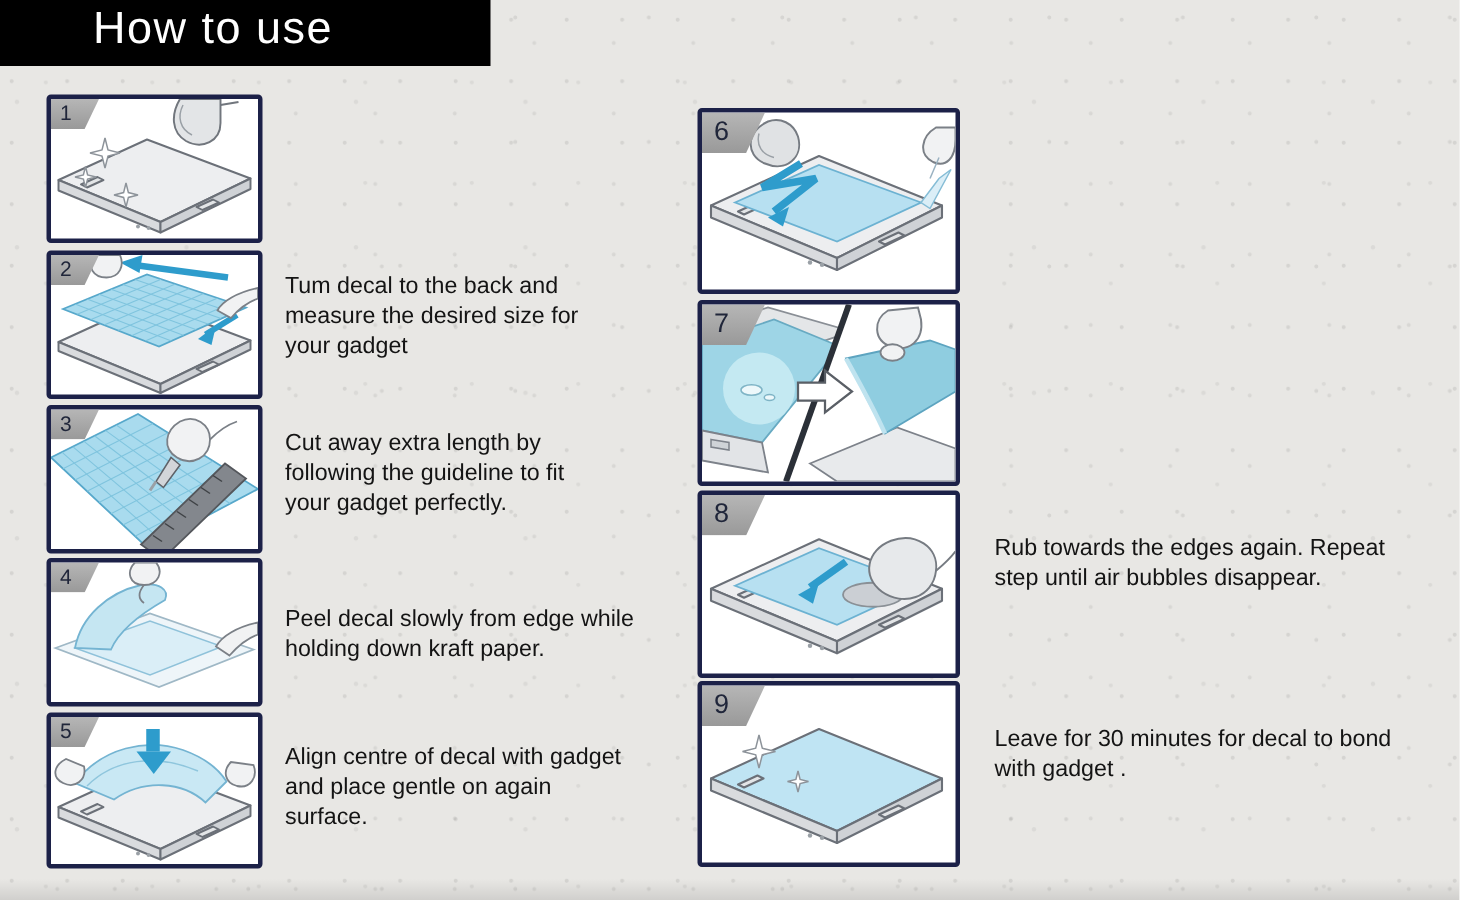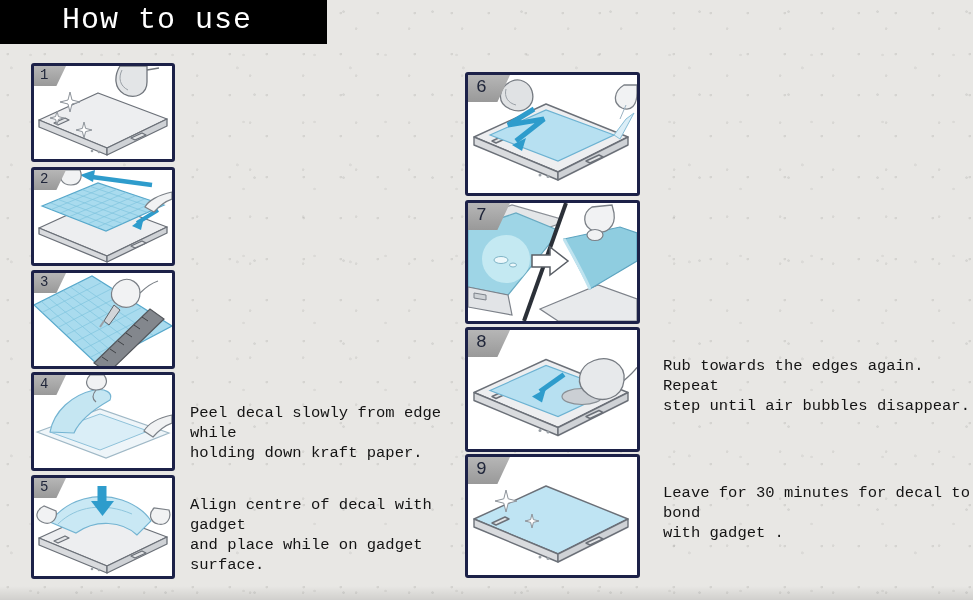--- a/index.html
+++ b/index.html
@@ -1,18 +1,18 @@
 <!DOCTYPE html>
 <html><head>
 <meta charset="utf-8">
 <style>
   html,body{margin:0;padding:0;}
   .page{
     position:relative;width:973px;height:600px;overflow:hidden;
-    font-family:Liberation Mono, monospace;
+    font-family:Liberation Sans, sans-serif;
     background-color:#e8e7e4;
     background-image:
       radial-gradient(circle at 21% 32%, rgba(110,110,108,.16) 1px, transparent 1.6px),
       radial-gradient(circle at 72% 61%, rgba(110,110,108,.13) 1px, transparent 1.6px),
       radial-gradient(circle at 43% 82%, rgba(110,110,108,.11) 1px, transparent 1.6px),
       radial-gradient(circle at 86% 14%, rgba(110,110,108,.15) 1px, transparent 1.6px),
       radial-gradient(circle at 10% 70%, rgba(160,160,158,.18) 1.2px, transparent 1.8px);
     background-size:37px 41px,53px 47px,71px 67px,89px 83px,113px 97px;
   }
   .page::after{content:"";position:absolute;left:0;right:0;bottom:0;height:14px;
@@ -94,20 +94,23 @@
         <line x1="118" y1="15" x2="58" y2="7" stroke="#2e9ccc" stroke-width="4.5"></line>
         <polygon points="46,5 61,0 59,12"></polygon>
         <line x1="124" y1="40" x2="103" y2="53" stroke="#2e9ccc" stroke-width="4"></line>
         <polygon points="98,56 110,47 107,60"></polygon>
       </g>
       <path d="M28,0 C24,8 28,15 37,15 C46,15 49,7 46,0 Z" fill="#f1f2f3" stroke="#7b8087" stroke-width="1.2"></path>
       <path d="M138,22 C124,25 114,31 111,37 L120,42 C126,35 132,31 138,29 Z" fill="#f1f2f3" stroke="#7b8087" stroke-width="1.2"></path>
     </svg>
     <div class="badge">2</div>
   </div>
+  <div class="step-text" style="left:190px;top:181px;width:268px">Tum decal to the back and
+measure the desired size for
+your gadget</div>
 
   <div class="panel" style="left:31px;top:270px;width:144px;height:99px">
     <svg viewBox="0 0 138 93">
       <defs>
           <clipPath id="cg3">
             <polygon points="0,32 58,3 138,53 64,92"></polygon>
           </clipPath>
         </defs>
       <polygon points="0,32 58,3 138,53 64,92" fill="#a9dbee" stroke="#57a8cb" stroke-width="1.2"></polygon>
       <g clip-path="url(#cg3)" stroke="#7fc4de" stroke-width="0.7">
@@ -134,20 +137,23 @@
         <line x1="100" y1="52" x2="106" y2="56"></line>
           <line x1="108" y1="44" x2="114" y2="48"></line>
       </g>
       <polygon points="80,32 70,48 75,52 86,37" fill="#d2d5d9" stroke="#5e6268" stroke-width="1"></polygon>
       <line x1="70" y1="48" x2="66" y2="54" stroke="#9aa0a6" stroke-width="2"></line>
       <path d="M86,8 C76,14 74,26 84,32 C94,38 106,32 106,20 C106,10 96,3 86,8 Z" fill="#f1f2f3" stroke="#7b8087" stroke-width="1.2"></path>
       <path d="M106,20 C112,14 118,10 124,8" fill="none" stroke="#7b8087" stroke-width="1.2"></path>
     </svg>
     <div class="badge">3</div>
   </div>
+  <div class="step-text" style="left:190px;top:286px;width:268px">Cut away extra length by
+following  the guideline to fit
+your gadget perfectly.</div>
 
   <div class="panel" style="left:31px;top:372px;width:144px;height:99px">
     <svg viewBox="0 0 138 93">
       <polygon points="3,57 66,34 135,58 72,83" fill="#eef5f9" stroke="#9fb8c6" stroke-width="1.2"></polygon>
       <polygon points="16,57 66,39 114,56 66,75" fill="#daeef7" stroke="#8fc2da" stroke-width="1"></polygon>
       <path d="M16,57 C20,36 38,20 60,15 C72,13 79,18 76,25 C62,33 46,44 40,58 Z" fill="#c5e6f2" stroke="#74b4d2" stroke-width="1.2"></path>
       <path d="M56,0 C50,6 52,15 62,15 C72,15 75,6 70,0 Z" fill="#f1f2f3" stroke="#7b8087" stroke-width="1.2"></path>
       <path d="M62,15 C58,20 58,24 62,27" fill="none" stroke="#7b8087" stroke-width="1.2"></path>
       <path d="M138,40 C124,43 114,49 110,56 L119,62 C126,54 132,50 138,48 Z" fill="#f1f2f3" stroke="#7b8087" stroke-width="1.2"></path>
     </svg>
@@ -172,21 +178,21 @@
       <g fill="#2e9ccc">
         <rect x="63.5" y="8" width="9" height="15"></rect>
         <polygon points="57,23 80,23 68.5,38"></polygon>
       </g>
       <path d="M10,28 C2,32 0,40 8,44 C16,48 24,42 22,33 Z" fill="#f1f2f3" stroke="#7b8087" stroke-width="1.2"></path>
       <path d="M120,30 C114,36 116,44 124,46 C133,48 138,40 135,32 Z" fill="#f1f2f3" stroke="#7b8087" stroke-width="1.2"></path>
     </svg>
     <div class="badge">5</div>
   </div>
   <div class="step-text" style="left:190px;top:495px;width:268px">Align centre of decal with gadget
-and place while on gadget
+and place gentle on again
 surface.</div>
 
   <div class="panel" style="left:465px;top:72px;width:175px;height:124px">
     <svg viewBox="0 0 169 118">
       <g stroke="#6b7078" stroke-width="1.4" stroke-linejoin="round">
         <polygon points="6,62 78,29 160,62 90,97" fill="#edeef0"></polygon>
         <polygon points="6,62 90,97 90,105 6,70" fill="#d9dbde"></polygon>
         <polygon points="160,62 90,97 90,105 160,70" fill="#cfd2d6"></polygon>
         <polygon points="24,66 37,60 41,62 28,68" fill="#e3e5e7"></polygon>
         <polygon points="118,86 131,80 135,82 122,88" fill="#e3e5e7"></polygon>

